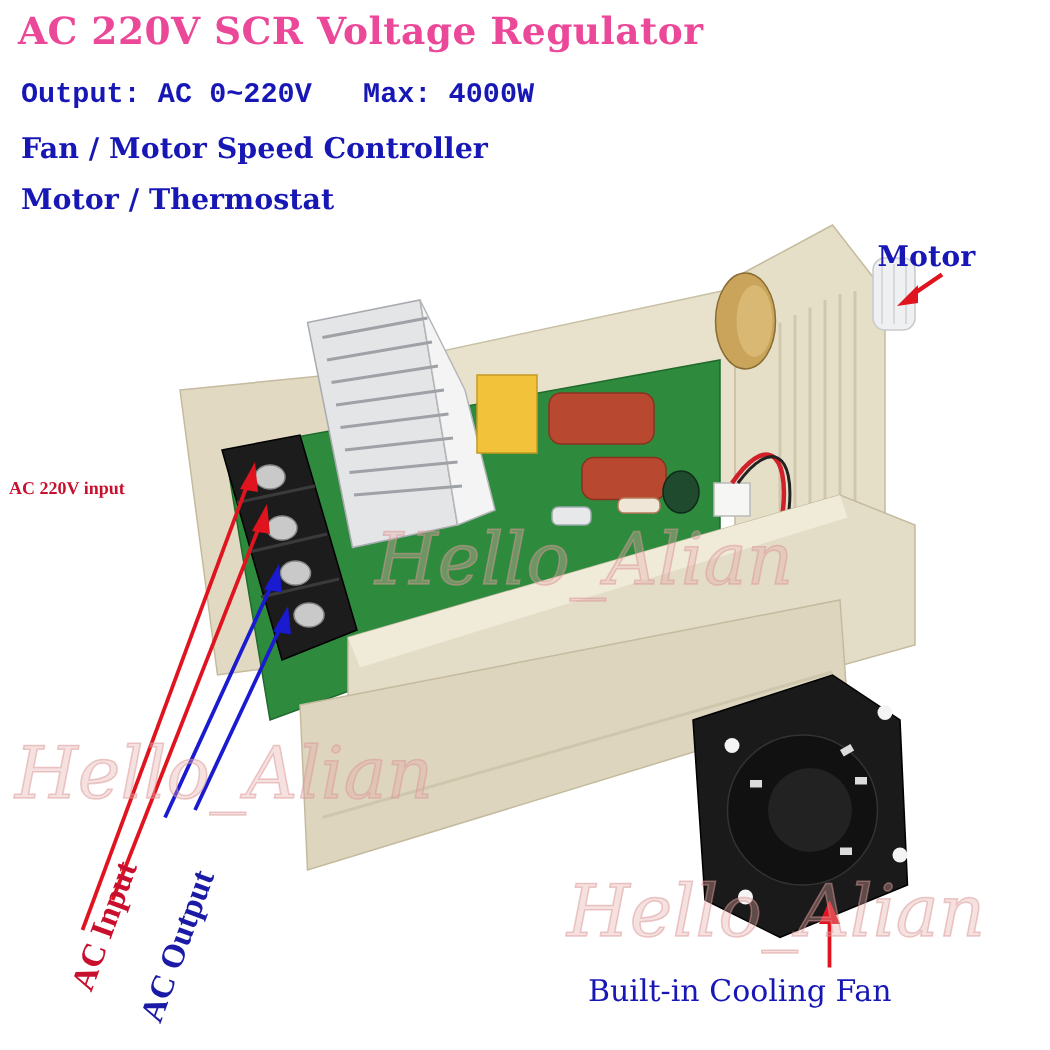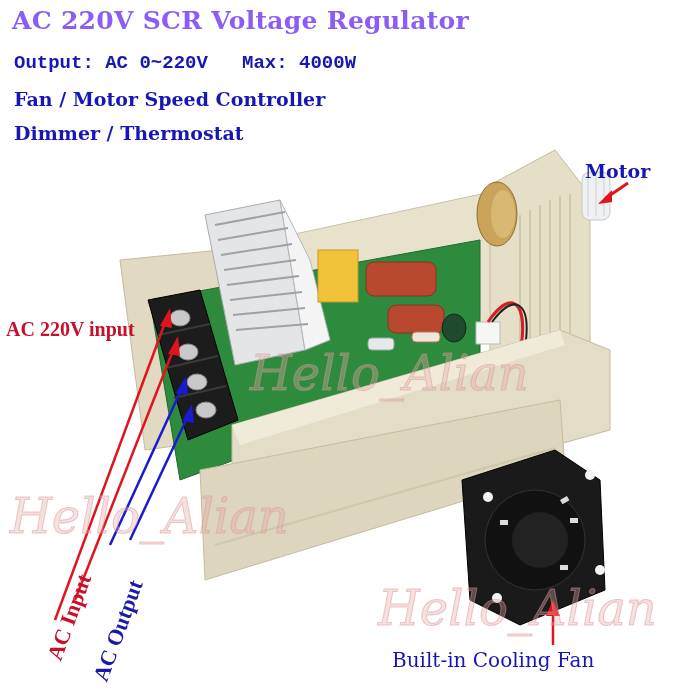--- a/index.html
+++ b/index.html
@@ -1,25 +1,25 @@
 <!DOCTYPE html>
 <html><head>
 <meta charset="utf-8">
 <style>
   html, body { margin:0; padding:0; }
   body { width:700px; height:700px; background:#ffffff; position:relative; overflow:hidden;
          font-family:"DejaVu Serif", "Liberation Serif", serif; }
   .abs { position:absolute; }
-  .title { left:12px; top:6px; font-size:25px; font-weight:bold; color:#8b5cf6; letter-spacing:0.3px; white-space:nowrap; }
+  .title { left:12px; top:6px; font-size:25px; font-weight:bold; color:#ec4899; letter-spacing:0.3px; white-space:nowrap; }
   .sub { left:14px; font-size:19px; font-weight:bold; color:#1717b5; white-space:nowrap; }
   .sub1 { top:52px;font-family:Liberation Mono, monospace; } .sub2 { top:88px; } .sub3 { top:122px; }
   .label-red { color:#c8102e; font-weight:bold; font-family:"Liberation Serif", serif; }
   .label-blue { color:#1a1aa6; font-weight:bold; font-family:"Liberation Serif", serif; }
   .knob-label { left:585px; top:160px; font-size:19px; color:#1717b5; font-weight:bold; }
-  .input-label { left:6px; top:318px; font-size:20px; }
+  .input-label { left:6px; top:318px; font-size:12px; }
   .rot { transform-origin:left top; white-space:nowrap; font-size:22px; }
   .ac-input { left:42px; top:655px; transform:rotate(-70deg); }
   .ac-output { left:88px; top:676px; transform:rotate(-70deg); }
   .out-note { left:124px; top:588px; font-size:17px; line-height:21px; }
   .fan-label { left:392px; top:648px; font-size:20px; color:#1717b5; font-weight:normal; white-space:nowrap; }
   svg { position:absolute; left:0; top:0; }
   .watermark { font-family:"DejaVu Serif", serif; font-style:italic; font-size:48px; color:rgba(230,170,170,0.35);
                -webkit-text-stroke:1px rgba(220,150,150,0.5); white-space:nowrap; }
 </style>
 </head>
@@ -140,21 +140,21 @@
   <polygon points="553,600 546,616 560,616" fill="#e0141e"></polygon>
 </svg>
 
 <div class="abs watermark" style="left:250px; top:345px;">Hello_Alian</div>
 <div class="abs watermark" style="left:10px; top:488px;">Hello_Alian</div>
 <div class="abs watermark" style="left:378px; top:580px;">Hello_Alian</div>
 
 <div class="abs title">AC 220V SCR Voltage Regulator</div>
 <div class="abs sub sub1" style="white-space:pre;">Output: AC 0~220V   Max: 4000W</div>
 <div class="abs sub sub2">Fan / Motor Speed Controller</div>
-<div class="abs sub sub3">Dimmer / Thermostat</div>
+<div class="abs sub sub3">Motor / Thermostat</div>
 
 <div class="abs knob-label">Motor</div>
 <div class="abs label-red input-label">AC 220V input</div>
 <div class="abs label-red rot ac-input">AC Input</div>
 <div class="abs label-blue rot ac-output">AC Output</div>
 <div class="abs label-blue out-note">
 </div>
 <div class="abs fan-label">Built-in Cooling Fan</div>
 
 </body></html>

